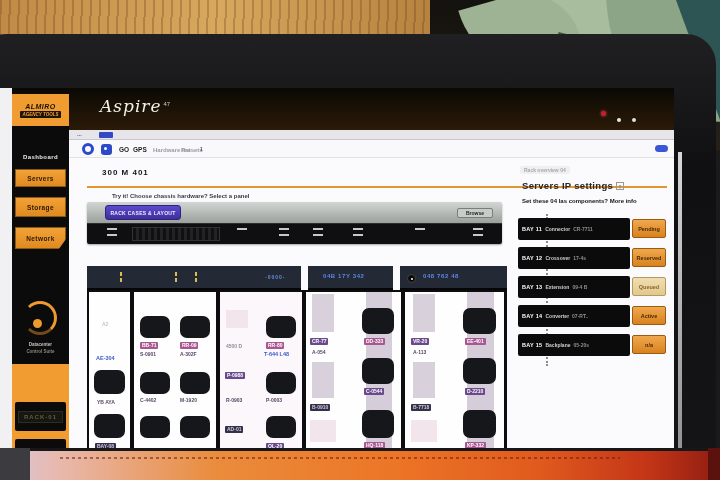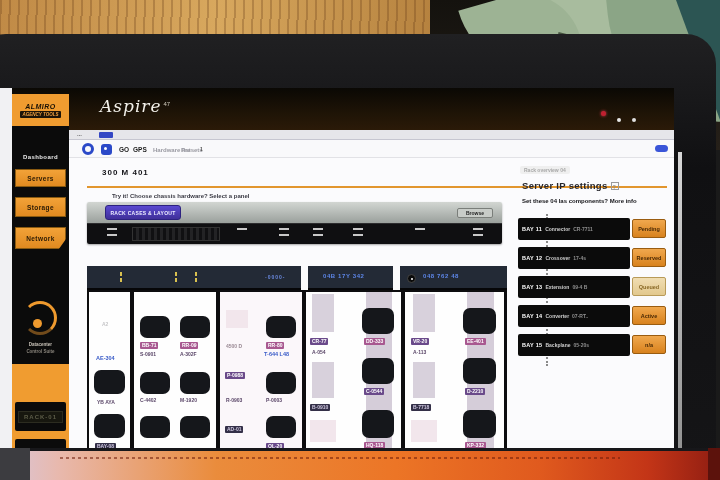--- a/index.html
+++ b/index.html
@@ -355,21 +355,21 @@
               <div class="slot" style="left:58px;top:118px;width:33px;height:28px;"></div>
               <div class="chipbar pk" style="left:60px;top:150px;">KP-332</div>
             </div>
             <div class="pwhite"></div>
           </div>
         </div>
 
         <aside class="rp">
           <div class="crumb">Rack overview 04</div>
           <div class="rhead">
-            <span>Server IP settings</span><span class="qbox">?</span>
+            <span>Servers IP settings</span><span class="qbox">?</span>
           </div>
           <div class="rsub">Set these 04 las components? More info</div>
           <div class="dotline"></div>
 
           <div class="rrow" style="top:52px;">
             <div class="rbar">
               <span class="rcode">BAY 11</span>
               <span class="rdesc">Connector</span>
               <span class="rmeta">CR-7711</span>
             </div>

